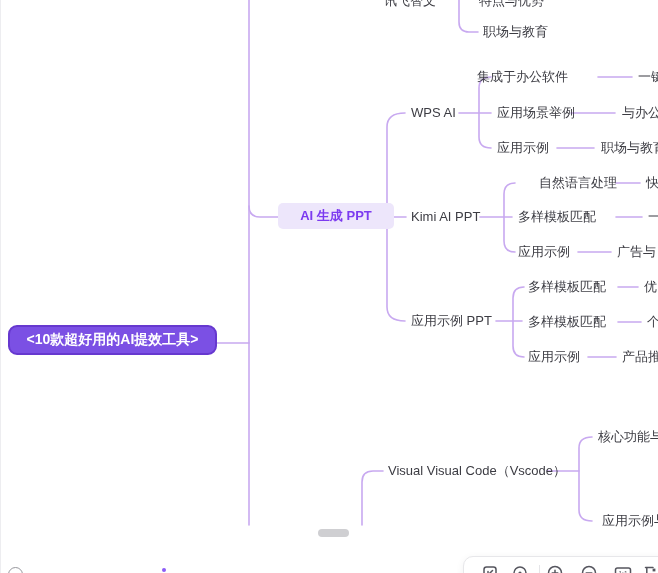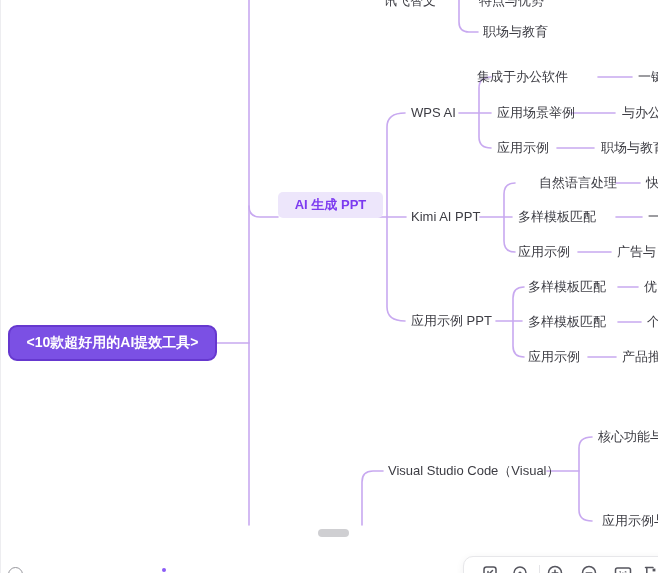--- a/index.html
+++ b/index.html
@@ -10,27 +10,27 @@
     border-left:1px solid #EDEDF0;box-sizing:border-box;
   }
   svg.lines{position:absolute;left:0;top:0;pointer-events:none;}
   svg.lines path{fill:none;stroke:var(--branch);stroke-width:1.6;stroke-linecap:round;}
   .node{
     position:absolute;white-space:nowrap;font-size:13px;color:var(--text);
     transform:translateY(-50%);line-height:1.2;
   }
   .detail{position:absolute;white-space:nowrap;font-size:13px;color:var(--text);transform:translateY(-50%);}
   .root-node{
-    position:absolute;left:7px;top:325px;width:209px;height:36px;
+    position:absolute;left:7px;top:325px;width:209px;height:30px;
     background:var(--root-bg);border:2px solid var(--root-border);border-radius:9px;
     color:var(--root-text);font-weight:bold;font-size:14px;
     display:flex;align-items:center;justify-content:center;box-sizing:border-box;white-space:nowrap;
   }
   .category-node{
-    position:absolute;left:277px;top:192px;width:105px;height:26px;
+    position:absolute;left:277px;top:203px;width:116px;height:26px;
     background:var(--category-bg);border-radius:5px;
     color:var(--category-text);font-weight:bold;font-size:13px;
     display:flex;align-items:center;justify-content:center;white-space:nowrap;
   }
   .scroll-thumb{
     position:absolute;left:317px;top:529px;width:31px;height:8px;
     background:var(--scrollbar);border-radius:4px;
   }
   .toolbar{
     position:absolute;left:462px;top:556px;width:240px;height:44px;
@@ -107,21 +107,21 @@
 <div class="detail" style="left:616px;top:252px">广告与</div>
 
 <div class="node" style="left:410px;top:321px">应用示例 PPT</div>
 <div class="node" style="left:527px;top:287px">多样模板匹配</div>
 <div class="detail" style="left:643px;top:287px">优</div>
 <div class="node" style="left:527px;top:322px">多样模板匹配</div>
 <div class="detail" style="left:646px;top:322px">个</div>
 <div class="node" style="left:527px;top:357px">应用示例</div>
 <div class="detail" style="left:621px;top:357px">产品推</div>
 
-<div class="node" style="left:387px;top:471px">Visual Studio Code（Visual）</div>
+<div class="node" style="left:387px;top:471px">Visual Visual Code（Vscode）</div>
 <div class="node" style="left:597px;top:437px">核心功能与</div>
 <div class="node" style="left:601px;top:521px">应用示例与</div>
 
 <div class="scroll-thumb"></div>
 
 <div class="corner-circle"></div>
 <div class="purple-dot"></div>
 
 <div class="toolbar">
   <svg style="left:16px" width="20" height="20" viewBox="0 0 20 20">

